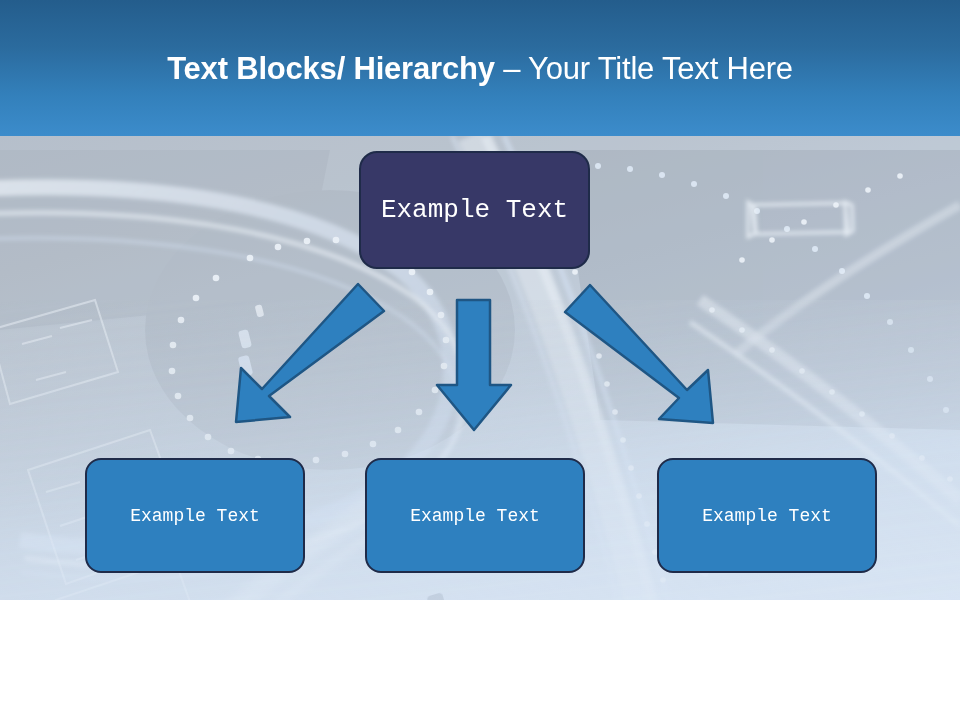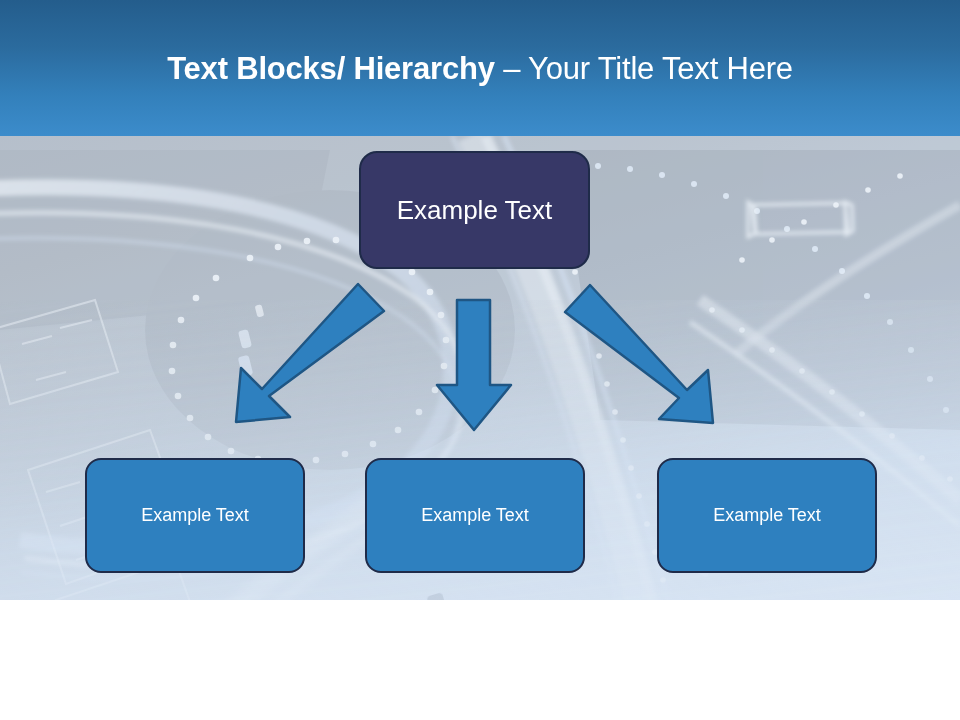--- a/index.html
+++ b/index.html
@@ -61,20 +61,21 @@
   .node {
     position: absolute;
     box-sizing: border-box;
     border: 2px solid #1f2b49;
     border-radius: 16px;
     display: flex;
     align-items: center;
     justify-content: center;
     color: #ffffff;
     text-align: right;
+    font-family: Liberation Mono, monospace;
   }
   .node.root {
     left: 359px;
     top: 151px;
     width: 231px;
     height: 118px;
     background: #373867;
     font-size: 26px;
     border-radius: 18px;
   }

